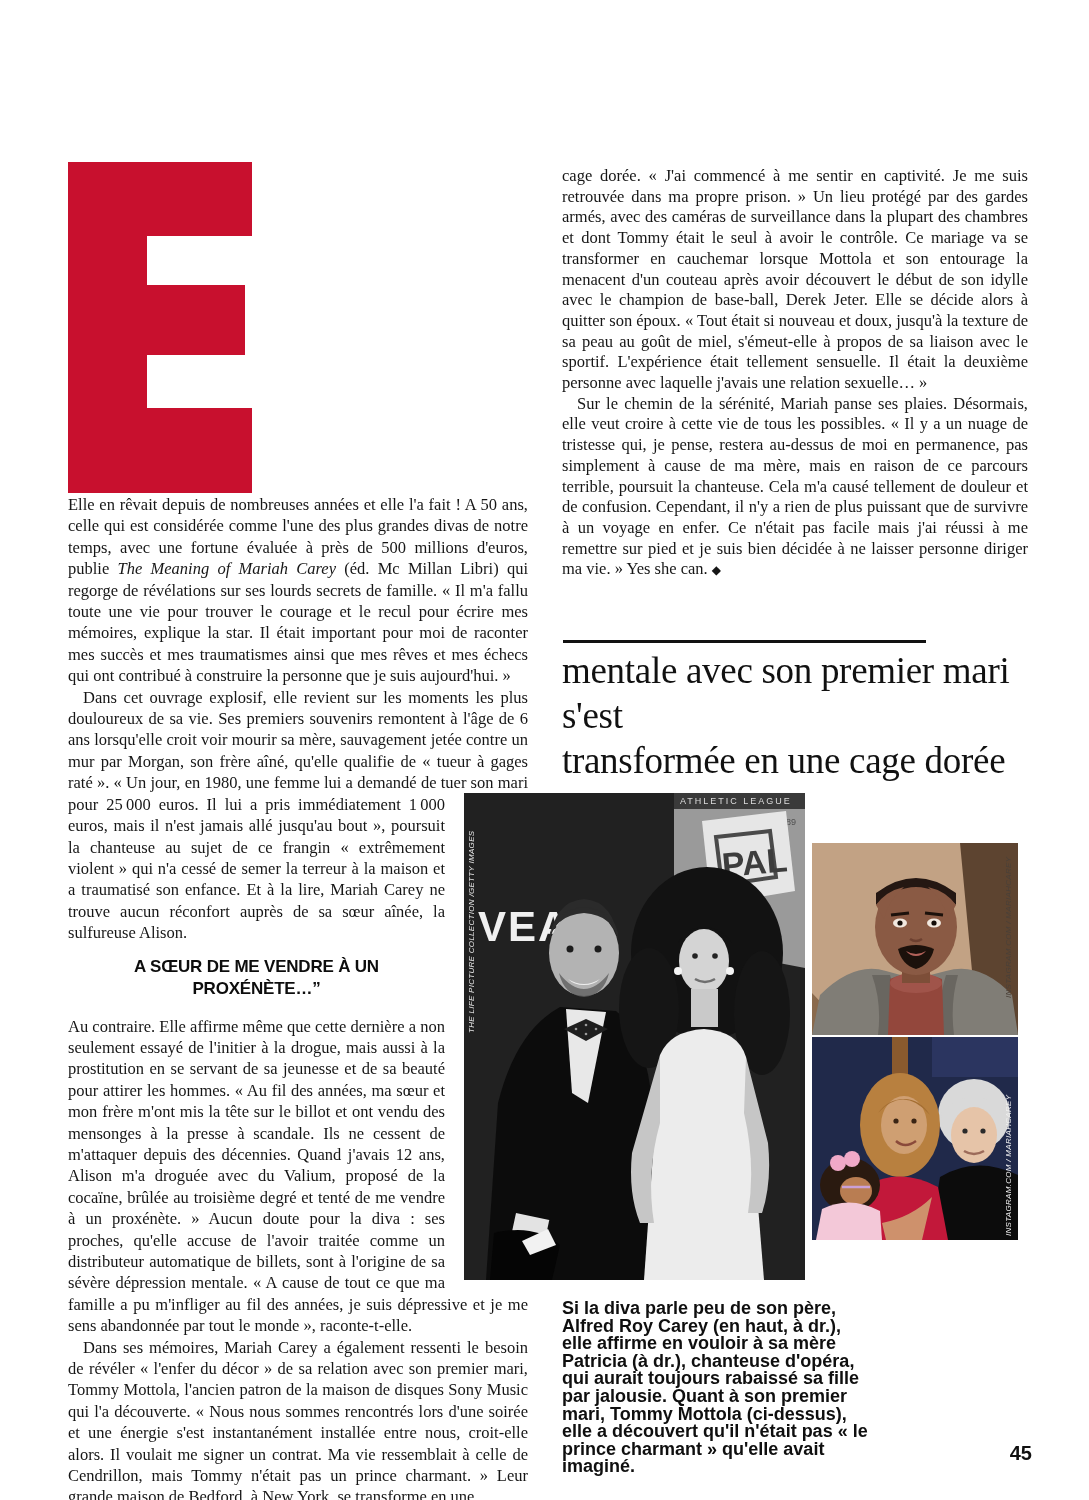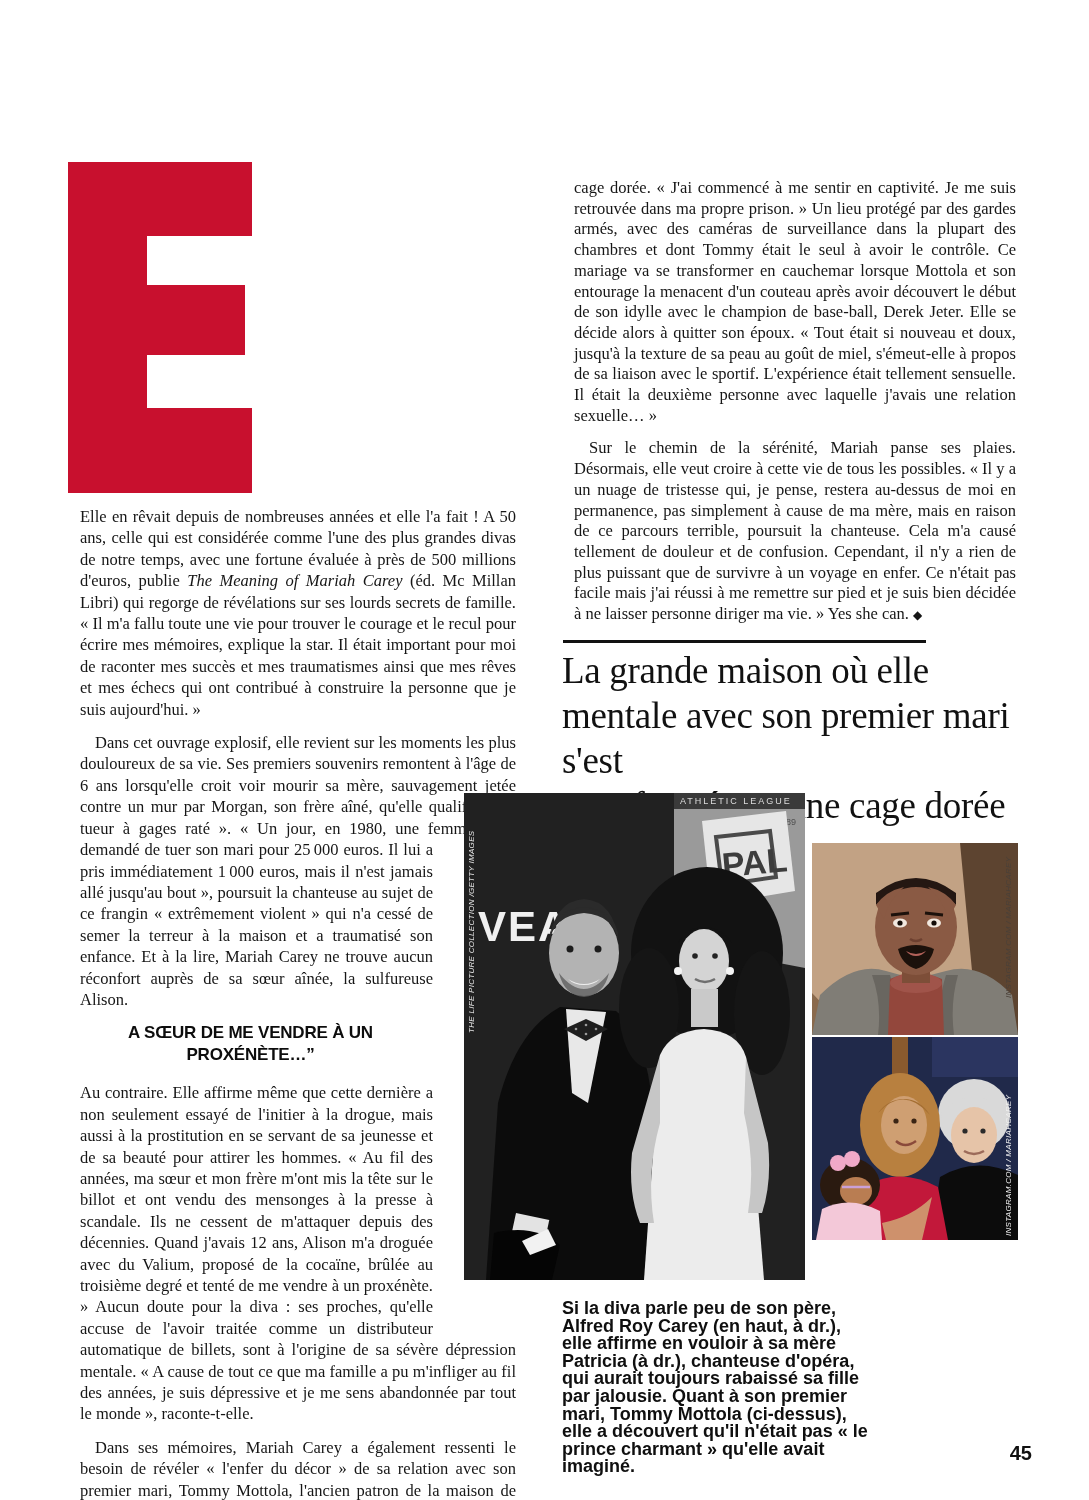--- a/index.html
+++ b/index.html
@@ -10,21 +10,21 @@
     background:#ffffff; overflow:hidden; color:#141414;
   }
   
   .dropcap { position:absolute; left:68px; top:162px; width:184px; height:331px; }
   .dropcap svg { display:block; width:100%; height:100%; }
   .dropcap rect { fill:var(--accent); }
   
   .col { position:absolute; text-align:justify; font-size:16.5px; color:#161616; hyphens:auto; }
   .col1 { left:68px; top:494px; width:460px; line-height:21.4px; }
   .col2 { left:562px; top:166px; width:466px; line-height:20.7px; }
-  .col p { margin:12px; }
+  .col p { margin:0; }
   .indent { text-indent:15px; }
   .ital { font-style:italic; }
   .float-spacer { float:right; width:83px; height:480px; }
   .subhead {
     font-family:"Liberation Sans", sans-serif; font-weight:bold;
     font-size:17px; line-height:22px; letter-spacing:-0.2px;
     text-align:center; margin:12px 0 16px 0; color:#0d0d0d;
   }
   .subhead span { display:block; }
   .endmark { font-size:12px; }
@@ -85,21 +85,20 @@
     <p class="indent">Dans ses mémoires, Mariah Carey a également ressenti le besoin de révéler « l'enfer du décor » de sa relation avec son premier mari, Tommy Mottola, l'ancien patron de la maison de disques Sony Music qui l'a découverte. « Nous nous sommes rencontrés lors d'une soirée et une énergie s'est instantanément installée entre nous, croit-elle alors. Il voulait me signer un contrat. Ma vie ressemblait à celle de Cendrillon, mais Tommy n'était pas un prince charmant. » Leur grande maison de Bedford, à New York, se transforme en une</p>
   </div>
 
   <div class="col col2">
     <p>cage dorée. « J'ai commencé à me sentir en captivité. Je me suis retrouvée dans ma propre prison. » Un lieu protégé par des gardes armés, avec des caméras de surveillance dans la plupart des chambres et dont Tommy était le seul à avoir le contrôle. Ce mariage va se transformer en cauchemar lorsque Mottola et son entourage la menacent d'un couteau après avoir découvert le début de son idylle avec le champion de base-ball, Derek Jeter. Elle se décide alors à quitter son époux. « Tout était si nouveau et doux, jusqu'à la texture de sa peau au goût de miel, s'émeut-elle à propos de sa liaison avec le sportif. L'expérience était tellement sensuelle. Il était la deuxième personne avec laquelle j'avais une relation sexuelle… »</p>
     <p class="indent"><span>Sur le chemin de la sérénité, Mariah panse ses plaies. Désormais, elle veut croire à cette vie de tous les possibles. « Il y a un nuage de tristesse qui, je pense, restera au-dessus de moi en permanence, pas simplement à cause de ma mère, mais en raison de ce parcours terrible, poursuit la chanteuse. Cela m'a causé tellement de douleur et de confusion. Cependant, il n'y a rien de plus puissant que de survivre à un voyage en enfer. Ce n'était pas facile mais j'ai réussi à me remettre sur pied et je suis bien décidée à ne laisser personne diriger ma vie. » Yes she can. </span><span class="endmark">◆</span></p>
   </div>
 
   <div class="pq-rule"></div>
   <div class="pullquote">
-    <span>La grande maison où elle</span>
     <span>mentale avec son premier mari s'est</span>
     <span>transformée en une cage dorée</span>
   </div>
 
   <div class="photo photo-bw">
     <svg viewBox="0 0 341 487" preserveAspectRatio="none">
       <rect width="341" height="487" fill="#262626"></rect>
       <rect x="0" y="0" width="341" height="487" fill="#1b1b1b" opacity="0.5"></rect>
 
       <g>

